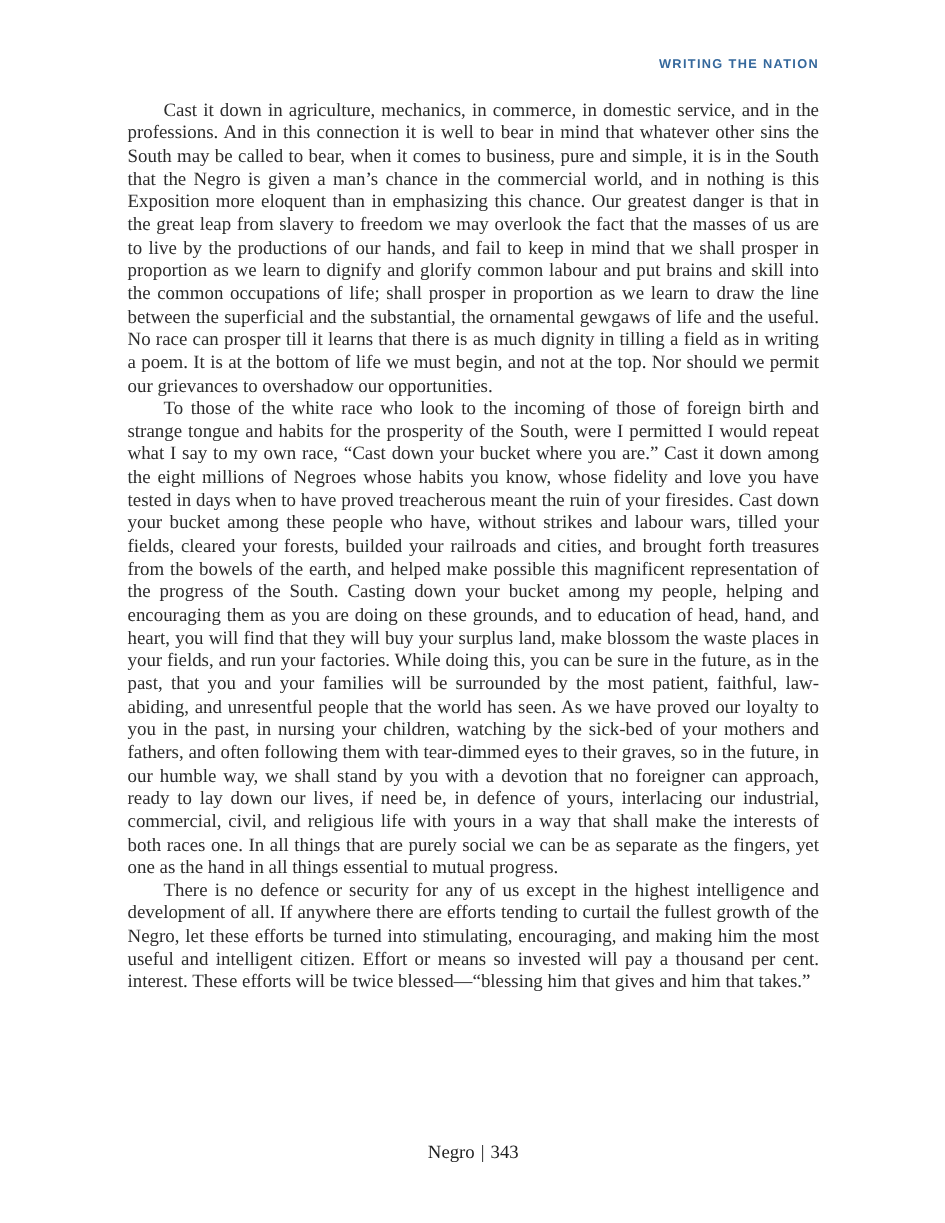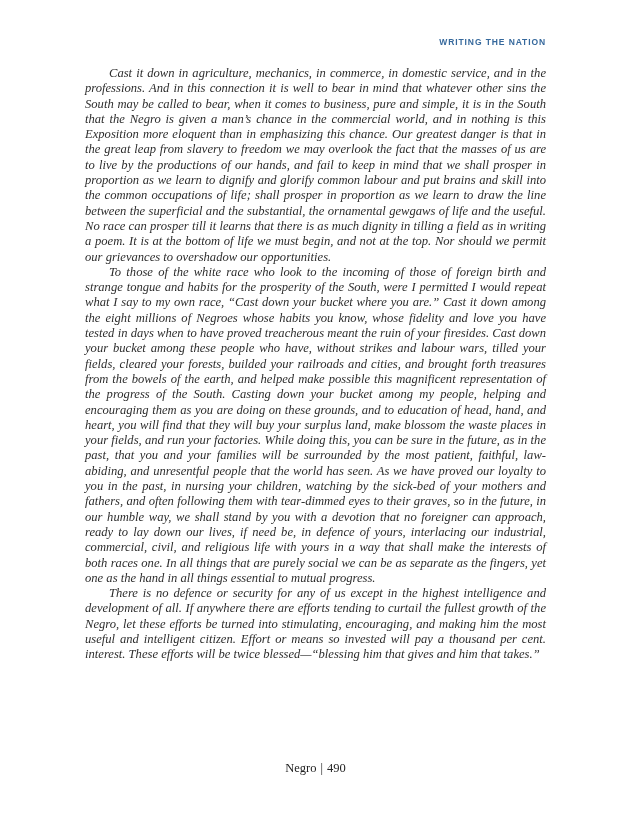--- a/index.html
+++ b/index.html
@@ -47,21 +47,20 @@
     color: #2d2d2d;
     font-size: 12.6px;
     line-height: 15.3px;
     text-align: justify;
     text-justify: inter-word;
   }
   .body-text p {
     margin: 0;
     padding: 0;
     text-indent: 24px;
-    font-style: italic;
   }
   .page-footer {
     position: absolute;
     top: 761px;
     left: 85px;
     width: 461px;
     text-align: center;
     font-size: 12.5px;
     color: #222222;
   }
@@ -78,16 +77,16 @@
     <span class="book-title">WRITING THE NATION</span>
   </div>
 
   <div class="body-text">
     <p>Cast it down in agriculture, mechanics, in commerce, in domestic service, and in the professions. And in this connection it is well to bear in mind that whatever other sins the South may be called to bear, when it comes to business, pure and simple, it is in the South that the Negro is given a man’s chance in the commercial world, and in nothing is this Exposition more eloquent than in emphasizing this chance. Our greatest danger is that in the great leap from slavery to freedom we may overlook the fact that the masses of us are to live by the productions of our hands, and fail to keep in mind that we shall prosper in proportion as we learn to dignify and glorify common labour and put brains and skill into the common occupations of life; shall prosper in proportion as we learn to draw the line between the superficial and the substantial, the ornamental gewgaws of life and the useful. No race can prosper till it learns that there is as much dignity in tilling a field as in writing a poem. It is at the bottom of life we must begin, and not at the top. Nor should we permit our grievances to overshadow our opportunities.</p>
     <p>To those of the white race who look to the incoming of those of foreign birth and strange tongue and habits for the prosperity of the South, were I permitted I would repeat what I say to my own race, “Cast down your bucket where you are.” Cast it down among the eight millions of Negroes whose habits you know, whose fidelity and love you have tested in days when to have proved treacherous meant the ruin of your firesides. Cast down your bucket among these people who have, without strikes and labour wars, tilled your fields, cleared your forests, builded your railroads and cities, and brought forth treasures from the bowels of the earth, and helped make possible this magnificent representation of the progress of the South. Casting down your bucket among my people, helping and encouraging them as you are doing on these grounds, and to education of head, hand, and heart, you will find that they will buy your surplus land, make blossom the waste places in your fields, and run your factories. While doing this, you can be sure in the future, as in the past, that you and your families will be surrounded by the most patient, faithful, law-abiding, and unresentful people that the world has seen. As we have proved our loyalty to you in the past, in nursing your children, watching by the sick-bed of your mothers and fathers, and often following them with tear-dimmed eyes to their graves, so in the future, in our humble way, we shall stand by you with a devotion that no foreigner can approach, ready to lay down our lives, if need be, in defence of yours, interlacing our industrial, commercial, civil, and religious life with yours in a way that shall make the interests of both races one. In all things that are purely social we can be as separate as the fingers, yet one as the hand in all things essential to mutual progress.</p>
     <p>There is no defence or security for any of us except in the highest intelligence and development of all. If anywhere there are efforts tending to curtail the fullest growth of the Negro, let these efforts be turned into stimulating, encouraging, and making him the most useful and intelligent citizen. Effort or means so invested will pay a thousand per cent. interest. These efforts will be twice blessed—“blessing him that gives and him that takes.”</p>
   </div>
 
   <div class="page-footer">
-    <span>Negro</span><span class="sep">|</span><span>490</span>
+    <span>Negro</span><span class="sep">|</span><span>343</span>
   </div>
 
 </div>
 
 </body></html>

